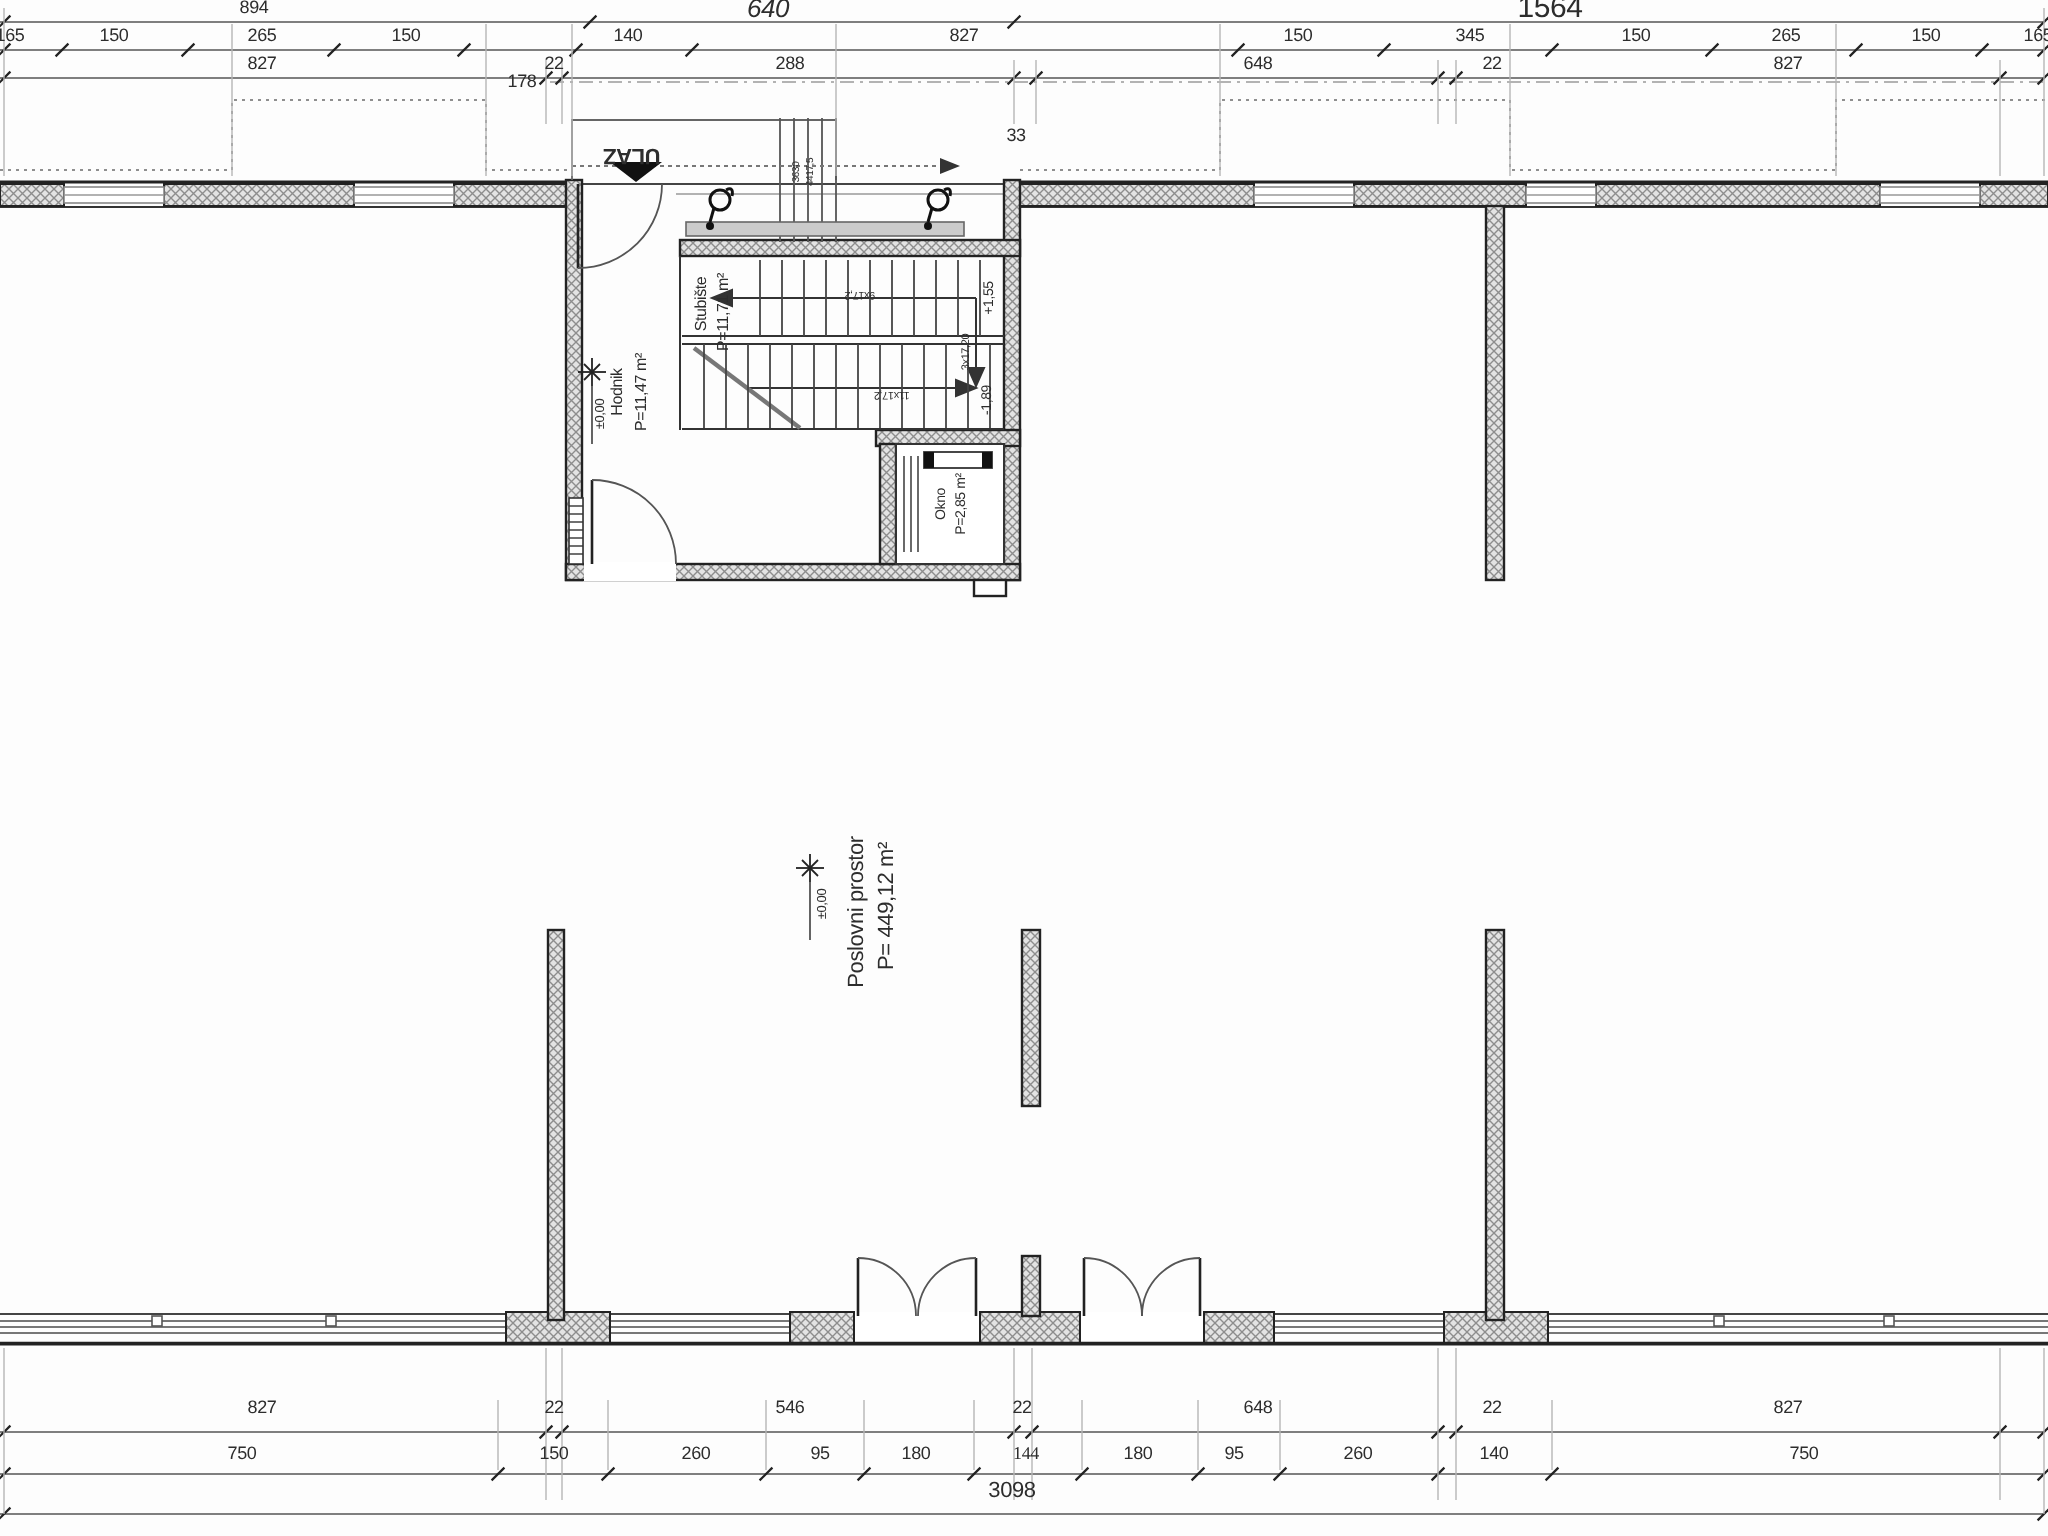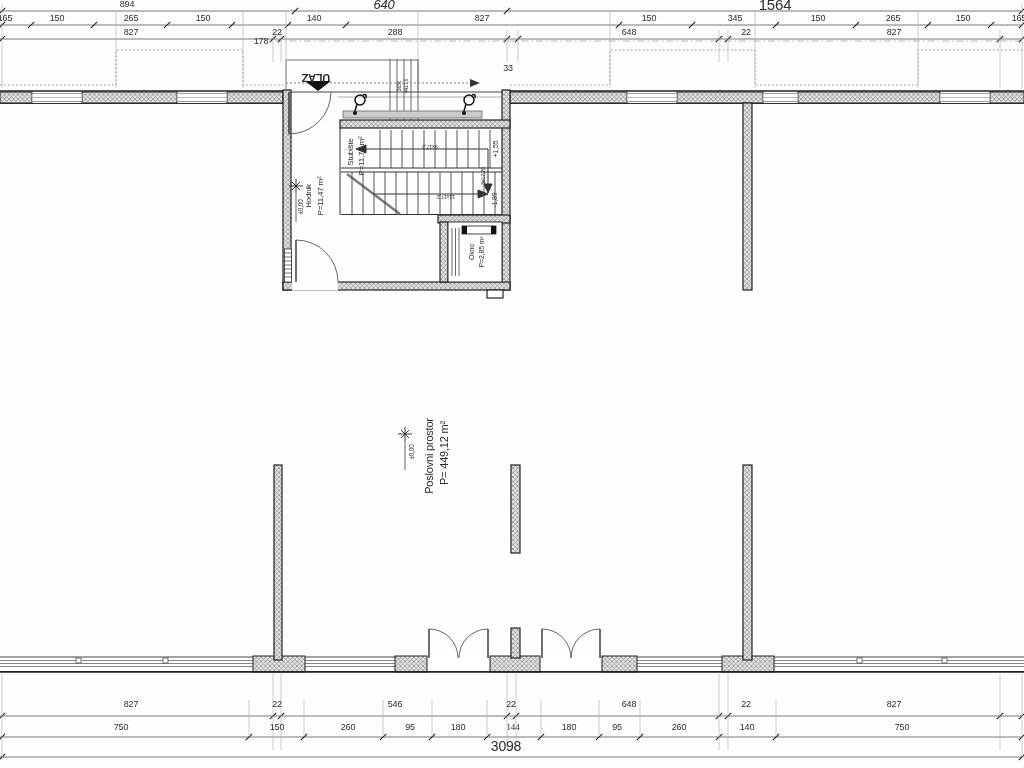--- a/index.html
+++ b/index.html
@@ -381,21 +381,21 @@
       <span style="left: 277px; top: 727px; font-size: 9px;">150</span>
       <span style="left: 348px; top: 727px; font-size: 9px;">260</span>
       <span style="left: 410px; top: 727px; font-size: 9px;">95</span>
       <span style="left: 458px; top: 727px; font-size: 9px;">180</span>
       <span style="left: 513px; top: 727px; font-size: 9px; font-family: Liberation Serif, serif;">144</span>
       <span style="left: 569px; top: 727px; font-size: 9px;">180</span>
       <span style="left: 617px; top: 727px; font-size: 9px;">95</span>
       <span style="left: 679px; top: 727px; font-size: 9px;">260</span>
       <span style="left: 747px; top: 727px; font-size: 9px;">140</span>
       <span style="left: 902px; top: 727px; font-size: 9px;">750</span>
-      <span style="left: 506px; top: 746px; font-size: 14px;">3098</span>
+      <span style="left: 506px; top: 746px; font-size: 11px;">3098</span>
       <span style="left: 316px; top: 77px; font-size: 11px; font-weight: 700; transform: translate(-50%, -50%) rotate(180deg);">ULAZ</span>
       <span style="left: 351px; top: 152px; font-size: 8px; transform: translate(-50%, -50%) rotate(-90deg);">Stubište</span>
       <span style="left: 362px; top: 156px; font-size: 8px; transform: translate(-50%, -50%) rotate(-90deg);">P=11,71 m²</span>
       <span style="left: 309px; top: 196px; font-size: 8px; transform: translate(-50%, -50%) rotate(-90deg);">Hodnik</span>
       <span style="left: 321px; top: 196px; font-size: 8px; transform: translate(-50%, -50%) rotate(-90deg);">P=11,47 m²</span>
       <span style="left: 471px; top: 252px; font-size: 7px; transform: translate(-50%, -50%) rotate(-90deg);">Okno</span>
       <span style="left: 481px; top: 252px; font-size: 7px; transform: translate(-50%, -50%) rotate(-90deg);">P=2,85 m²</span>
       <span style="left: 429px; top: 456px; font-size: 11px; transform: translate(-50%, -50%) rotate(-90deg);">Poslovni prostor</span>
       <span style="left: 444px; top: 453px; font-size: 11px; transform: translate(-50%, -50%) rotate(-90deg);">P= 449,12 m²</span>
       <span style="left: 301px; top: 207px; font-size: 6.5px; transform: translate(-50%, -50%) rotate(-90deg);">±0,00</span>

